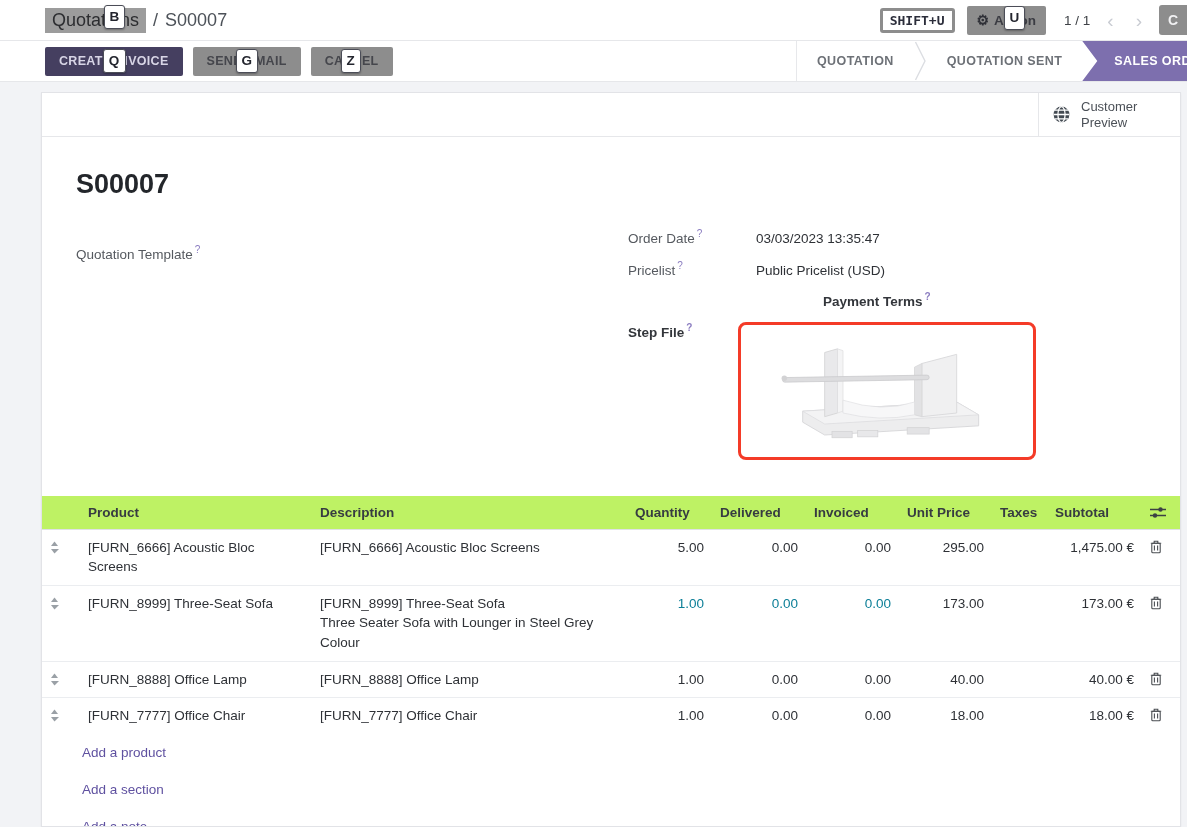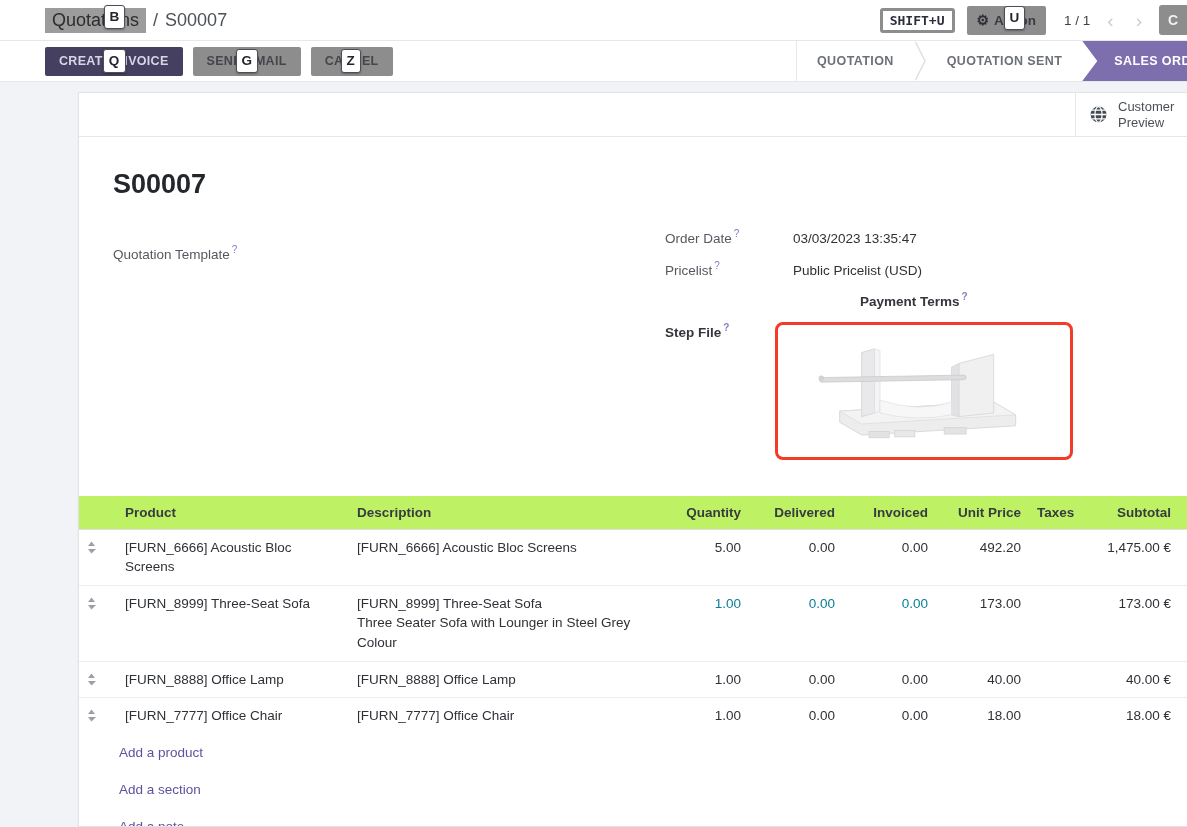--- a/index.html
+++ b/index.html
@@ -45,21 +45,21 @@
   .btn .hint { top:2px; left:calc(50% - 11px); }
   .statusbar { display:flex; align-items:center; height:100%; border-left:1px solid #e7e8eb; margin-right:-50px; }
   .step { font-size:12.5px; font-weight:bold; letter-spacing:.4px; color:#6d7177; padding:0 20px; white-space:nowrap; }
   .step-sep { display:flex; align-items:center; }
   .step-active {
     background:#7d6fae; color:#fff; height:100%; display:flex; align-items:center;
     font-size:12.5px; font-weight:bold; letter-spacing:.4px; padding:0 28px 0 32px; white-space:nowrap;
     clip-path:polygon(0 0, calc(100% - 15px) 0, 100% 50%, calc(100% - 15px) 100%, 0 100%, 15px 50%);
   }
   
-  .content { padding:10px 20px 0 41px; height:745px;margin-left:37px; }
+  .content { padding:10px 20px 0 41px; height:745px; }
   .card { background:#fff; border:1px solid #e2e3e7; width:1140px; height:100%;
     box-shadow:0 1px 2px rgba(0,0,0,.05); display:flex; flex-direction:column; overflow:hidden; }
   .card-head { height:44px; min-height:44px; border-bottom:1px solid #e6e7ea; display:flex; justify-content:flex-end; }
   .smart-btn { width:142px; border-left:1px solid #e6e7ea; display:flex; align-items:center; gap:10px;
     padding-left:13px; font-size:13px; color:#4b5057; line-height:1.2; cursor:pointer; }
   .sheet { padding:26px 34px 0 34px; flex:1; }
   .rec-title { font-size:27px; font-weight:600; color:#23262b; margin:6px 0 28px; }
   .fields { display:flex; }
   .fcol-left { width:552px; }
   .fcol-right { flex:1; }
@@ -75,21 +75,21 @@
     display:flex; align-items:center; justify-content:center; background:#fff; }
   
   .notebook { margin:26px -34px 0 -34px; }
   .tabs { padding-left:34px; display:flex; align-items:flex-end; }
   .tab { font-size:13.5px; color:#5f51a0; padding:7px 13px; cursor:pointer; }
   .tab.active { background:#fff; border:1px solid #d9dadf; border-bottom:none; border-radius:3px 3px 0 0;
     color:#3f4247; }
   table { width:100%; border-collapse:collapse; table-layout:fixed; font-size:13.5px; color:#2e3136; }
   thead th { background:#bef264; font-weight:bold; color:#373c41; padding:9px 8px; text-align:left;
     border-bottom:1px solid #dfe1e5; white-space:nowrap; overflow:hidden; }
-  thead th.num { text-align:right; }
+  thead th.num { text-align:left; }
   tbody td { padding:8px; border-top:1px solid #ebedf0; vertical-align:top; line-height:1.45; }
   tbody tr:first-child td { border-top:none; }
   td.num { text-align:right; white-space:nowrap; }
   td.teal { color:#0b7e97; }
   .handle-cell { text-align:center; padding-top:11px; }
   .actions-cell { white-space:nowrap; padding-top:10px; }
   .add-row { padding:11px 8px 13px 40px; border-bottom:1px solid #ebedf0; display:flex; gap:22px;flex-direction:column; }
   .add-link { color:#5f51a0; font-size:13.5px; cursor:pointer; }
   
   .sheet-bottom { display:flex; justify-content:space-between; margin:14px -34px 0 6px; }
@@ -277,21 +277,21 @@
                     <path d="M4.5 12.5 1 8h8z" fill="#9aa0a6"></path>
                   </svg>
                 </td>
                 <td>[FURN_6666] Acoustic Bloc Screens</td>
                 <td>
                   <div>[FURN_6666] Acoustic Bloc Screens</div>
                 </td>
                 <td class="num">5.00</td>
                 <td class="num">0.00</td>
                 <td class="num">0.00</td>
-                <td class="num">492.20</td>
+                <td class="num">295.00</td>
                 <td></td>
                 <td class="num">1,475.00 €</td>
                 <td class="actions-cell">
                   <svg width="12" height="14" viewBox="0 0 12 14" fill="none" stroke="#4a4d52" stroke-width="1.1">
                     <path d="M0.8 3.2h10.4M4.2 3V1.2h3.6V3"></path>
                     <rect x="1.8" y="3.2" width="8.4" height="9.6" rx="1"></rect>
                     <path d="M4.4 5.6v4.8M7.6 5.6v4.8"></path>
                   </svg>
                 </td>
               </tr>

